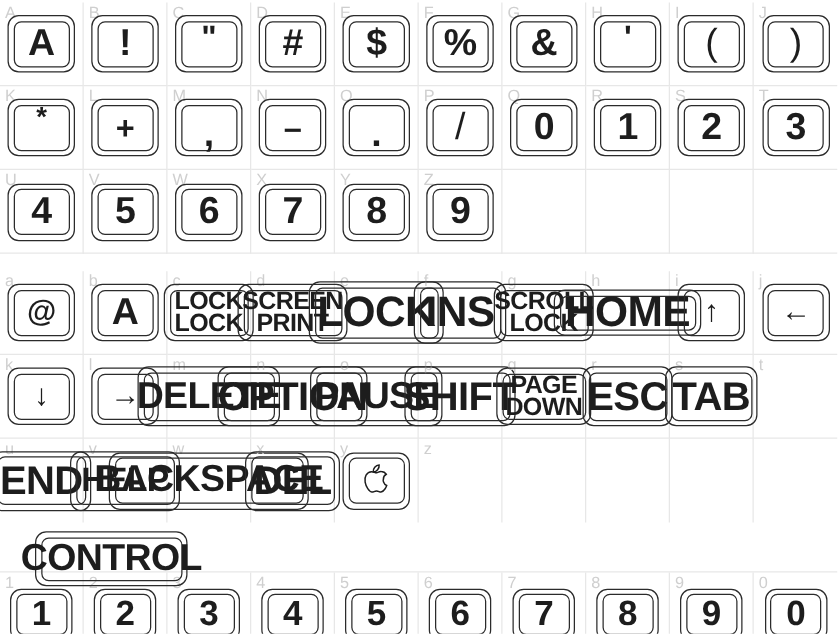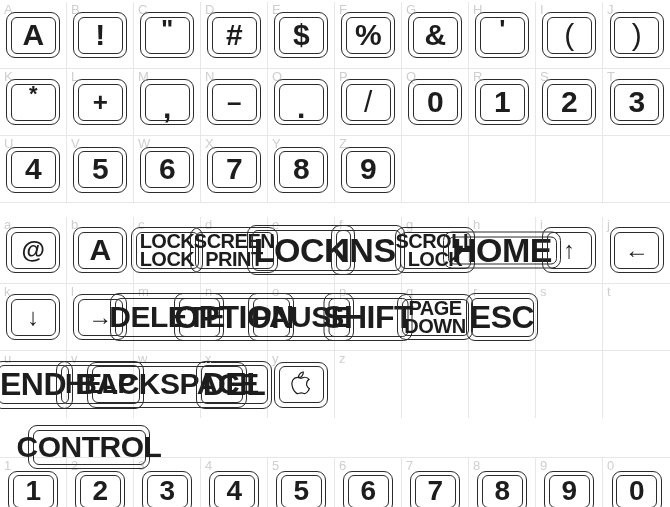--- a/index.html
+++ b/index.html
@@ -470,20 +470,25 @@
       <div class="cell" style="left: 469px; top: 67px; width: 67px; height: 67px; z-index: 19;">
         <div class="cell-label">r</div>
         <div class="glyph">
           <div class="cap" style="width: 72px; height: 48px;">
             <div class="lab" style="font-size: 32px;">ESC</div>
           </div>
         </div>
       </div>
       <div class="cell" style="left: 536px; top: 67px; width: 67px; height: 67px; z-index: 20;">
         <div class="cell-label">s</div>
+        <div class="glyph">
+          <div class="cap" style="width: 74px; height: 48px;">
+            <div class="lab" style="font-size: 32px;">TAB</div>
+          </div>
+        </div>
       </div>
       <div class="cell nor" style="left: 603px; top: 67px; width: 67px; height: 67px; z-index: 21;">
         <div class="cell-label">t</div>
       </div>
       <div class="cell nob" style="left: 0px; top: 134px; width: 67px; height: 67px; z-index: 22;">
         <div class="cell-label">u</div>
         <div class="glyph">
           <div class="cap" style="width: 80px; height: 48px;">
             <div class="lab" style="font-size: 32px;">END</div>
           </div>

